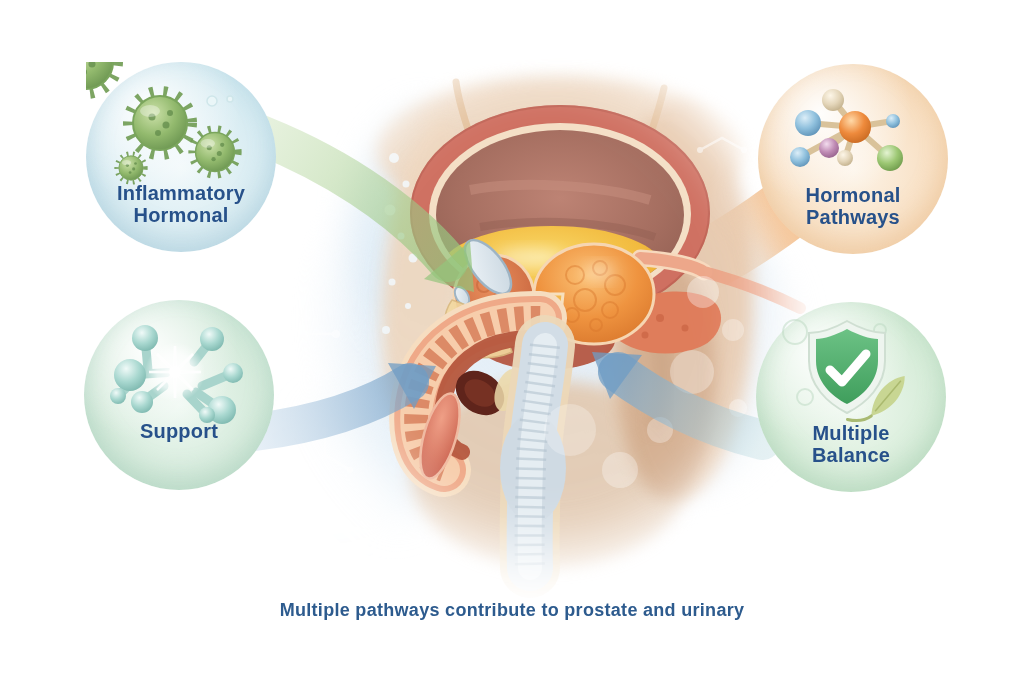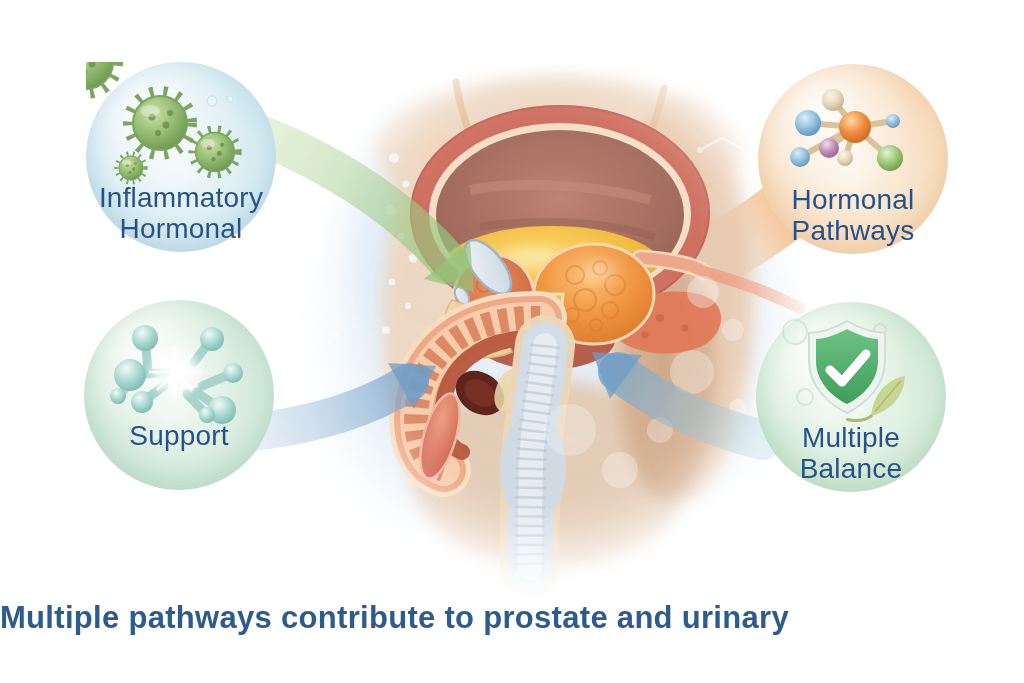--- a/index.html
+++ b/index.html
@@ -6,21 +6,21 @@
   .stage{
     position:relative;width:1024px;height:683px;overflow:hidden;
     background:#ffffff;font-family:"Liberation Sans",sans-serif;
   }
   .art{position:absolute;left:0;top:0;width:1024px;height:683px;z-index:1;}
   
   .callout{position:absolute;width:190px;height:190px;border-radius:50%;z-index:2;}
   .callout .icon{position:absolute;inset:0;width:190px;height:190px;}
   .callout-label{
     position:absolute;left:0;right:0;top:63%;text-align:center;
-    font-weight:normal;font-size:28px;line-height:1.12;color:#27518a;letter-spacing:.2px;
+    font-weight:bold;font-size:20px;line-height:1.12;color:#27518a;letter-spacing:.2px;
   }
   .callout-label span{display:block;}
   .c-tl{left:86px;top:62px;
     background:
       radial-gradient(circle at 33% 26%, rgba(255,255,255,.95), rgba(255,255,255,0) 48%),
       radial-gradient(circle at 50% 55%, #f0f8fa 0%, #d8ecf2 55%, #b9dde8 100%);
     box-shadow:inset 0 -12px 26px rgba(140,180,200,.35);}
   .c-tr{left:758px;top:64px;
     background:
       radial-gradient(circle at 33% 26%, rgba(255,255,255,.95), rgba(255,255,255,0) 48%),
@@ -31,22 +31,22 @@
       radial-gradient(circle at 33% 26%, rgba(255,255,255,.95), rgba(255,255,255,0) 48%),
       radial-gradient(circle at 50% 55%, #eef8f1 0%, #d6ebdc 55%, #bedfce 100%);
     box-shadow:inset 0 -12px 26px rgba(140,190,165,.35);}
   .c-br{left:756px;top:302px;
     background:
       radial-gradient(circle at 33% 26%, rgba(255,255,255,.95), rgba(255,255,255,0) 48%),
       radial-gradient(circle at 50% 55%, #eff8ef 0%, #d8edda 55%, #c0e1c6 100%);
     box-shadow:inset 0 -12px 26px rgba(140,190,155,.35);}
   
   .caption{
-    position:absolute;left:0;right:0;top:600px;z-index:3;
-    font-weight:bold;font-size:31px;color:#2d5b8e;letter-spacing:.3px;
+    position:absolute;left:0;right:0;top:600px;text-align:center;z-index:3;
+    font-weight:bold;font-size:18px;color:#2d5b8e;letter-spacing:.3px;
   }
 </style>
 </head>
 <body>
 
 <div class="stage">
 
   <svg class="art" viewBox="0 0 1024 683">
     <defs>
       <filter id="blur8" x="-50%" y="-50%" width="200%" height="200%">

